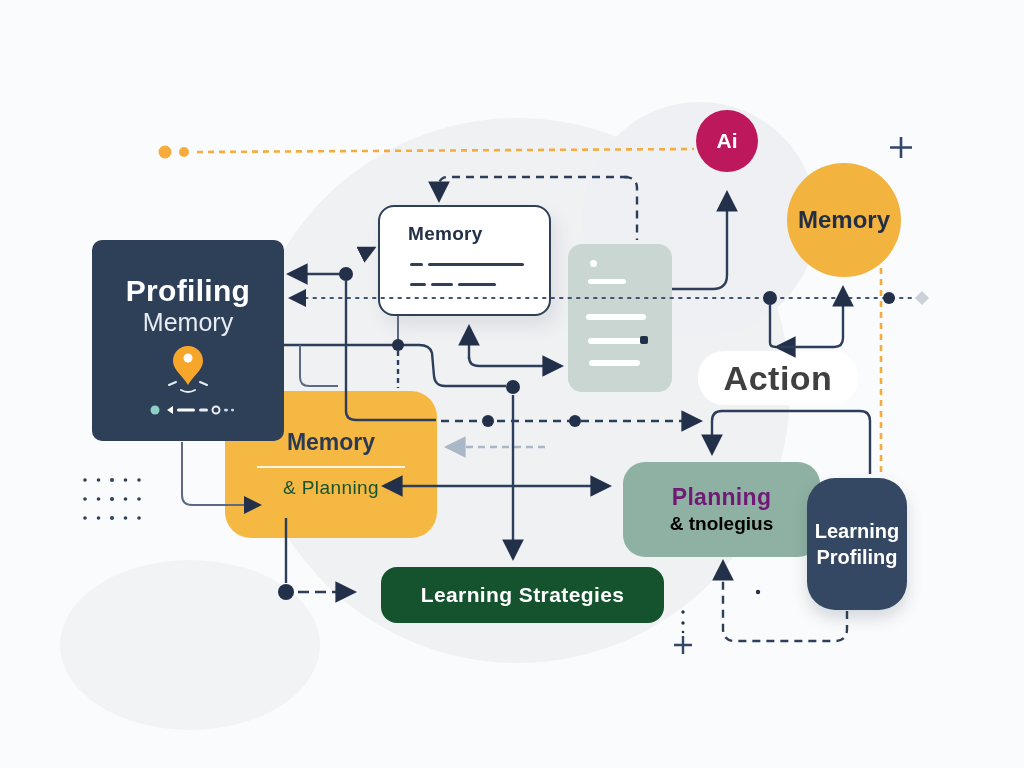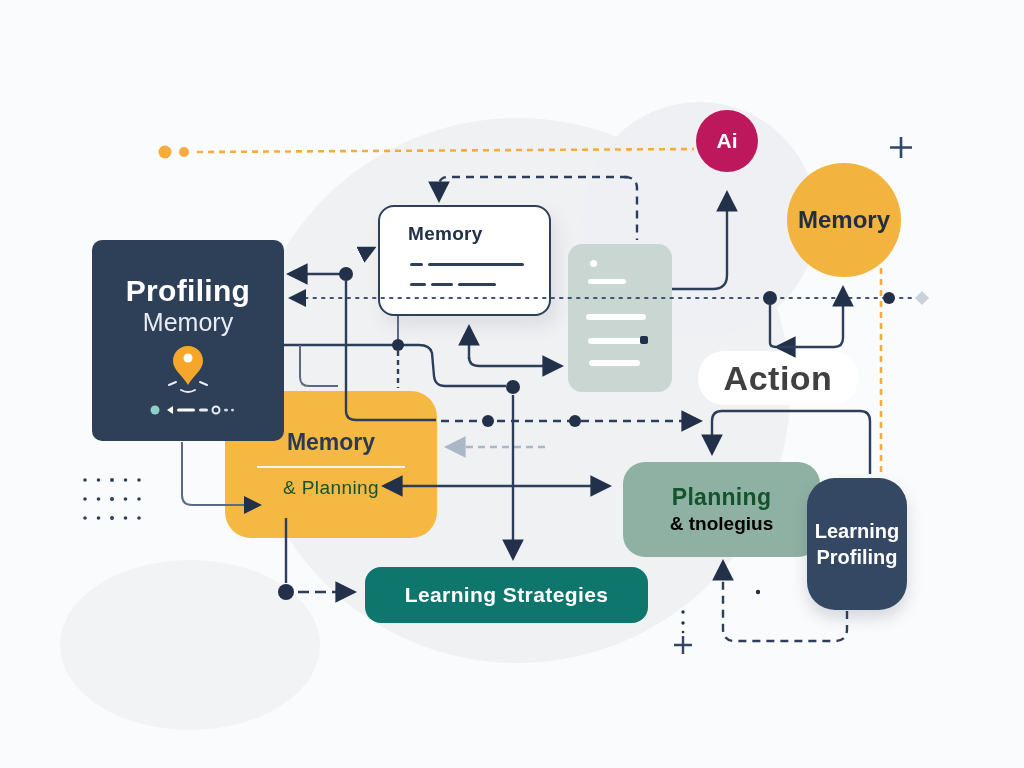--- a/index.html
+++ b/index.html
@@ -34,30 +34,30 @@
   
   #ybox{left:225px;top:391px;width:212px;height:147px;background:#f5b843;border-radius:26px;z-index:2;
     display:flex;flex-direction:column;align-items:center;padding-top:38px;}
   #ybox .t1{color:#2a3a55;font-size:23px;font-weight:800;}
   #ybox .div{width:148px;height:2px;background:#fdf6e8;margin:10px 0 9px 0;}
   #ybox .t2{color:#14532d;font-size:19px;font-weight:400;letter-spacing:.4px;}
 
   
   #pbox{left:623px;top:462px;width:197px;height:95px;background:#8fb1a3;border-radius:22px;z-index:2;
     display:flex;flex-direction:column;align-items:center;justify-content:center;}
-  #pbox .t1{color:#14532d;font-size:23px;font-weight:800;letter-spacing:.3px;}
+  #pbox .t1{color:#701a75;font-size:23px;font-weight:800;letter-spacing:.3px;}
   #pbox .t2{color:#000000;font-size:19px;font-weight:600;margin-top:2px;}
 
   
   #lsbox{left:807px;top:478px;width:100px;height:132px;background:#344763;border-radius:28px;z-index:3;
     display:flex;flex-direction:column;align-items:center;justify-content:center;box-shadow:0 8px 16px rgba(40,55,80,.18);}
   #lsbox .t{color:#ffffff;font-size:20px;font-weight:800;line-height:1.3;}
 
   
-  #pill{left:365px;top:567px;width:283px;height:56px;background:#0f766e;border-radius:16px;z-index:2;
+  #pill{left:381px;top:567px;width:283px;height:56px;background:#14532d;border-radius:16px;z-index:2;
     display:flex;align-items:center;justify-content:center;}
   #pill .t{color:#ffffff;font-size:21px;font-weight:800;letter-spacing:.4px;}
 
   
   #ai{left:696px;top:110px;width:62px;height:62px;background:#be185d;border-radius:50%;z-index:2;
     display:flex;align-items:center;justify-content:center;}
   #ai .t{color:#ffffff;font-size:21px;font-weight:800;}
   #memcircle{left:787px;top:163px;width:114px;height:114px;background:#f3b33f;border-radius:50%;z-index:2;
     display:flex;align-items:center;justify-content:center;}
   #memcircle .t{color:#222e44;font-size:24px;font-weight:800;}

